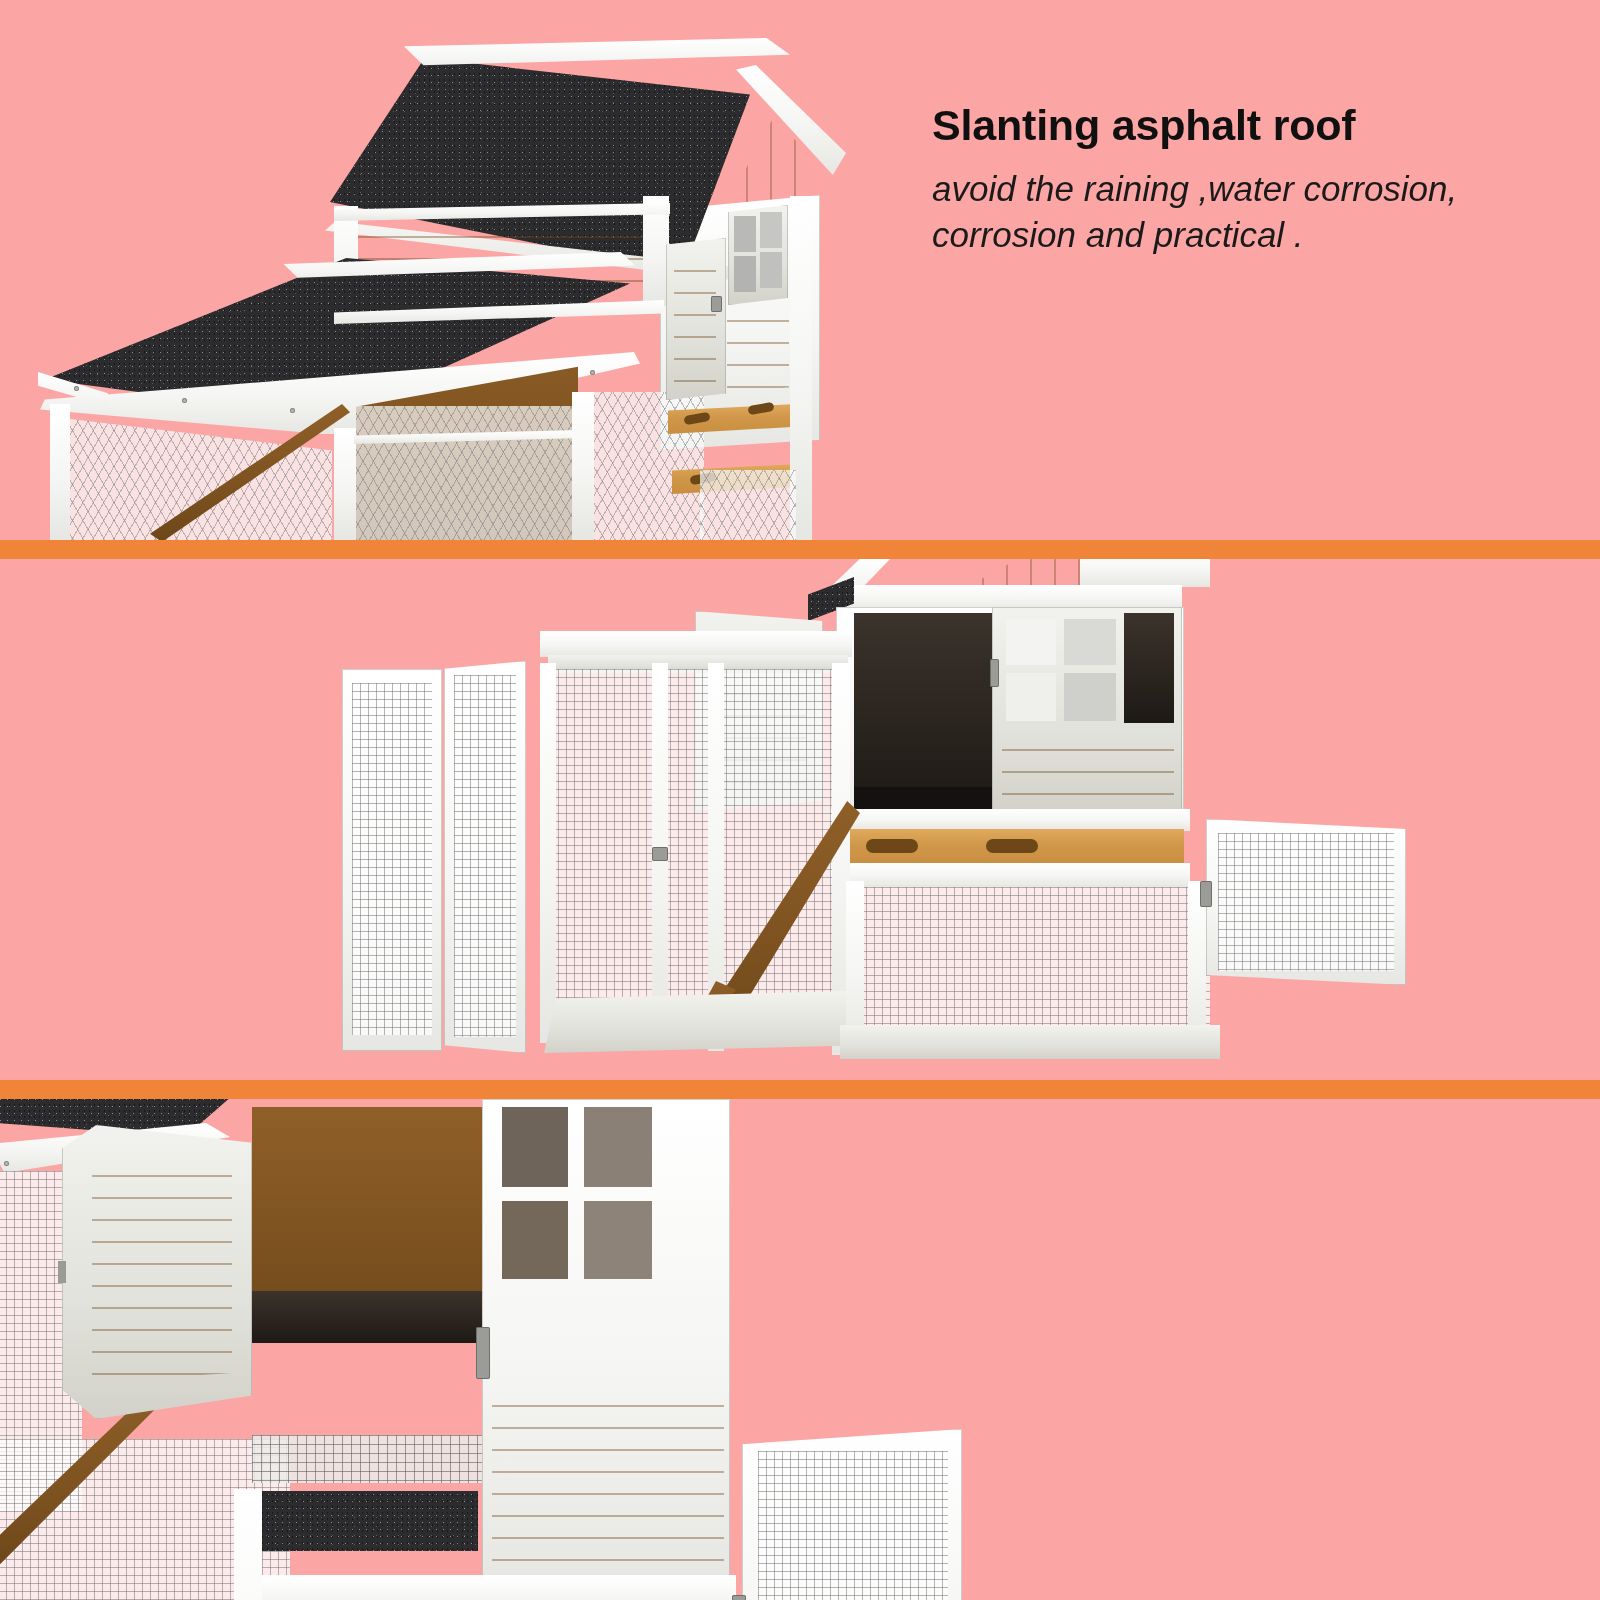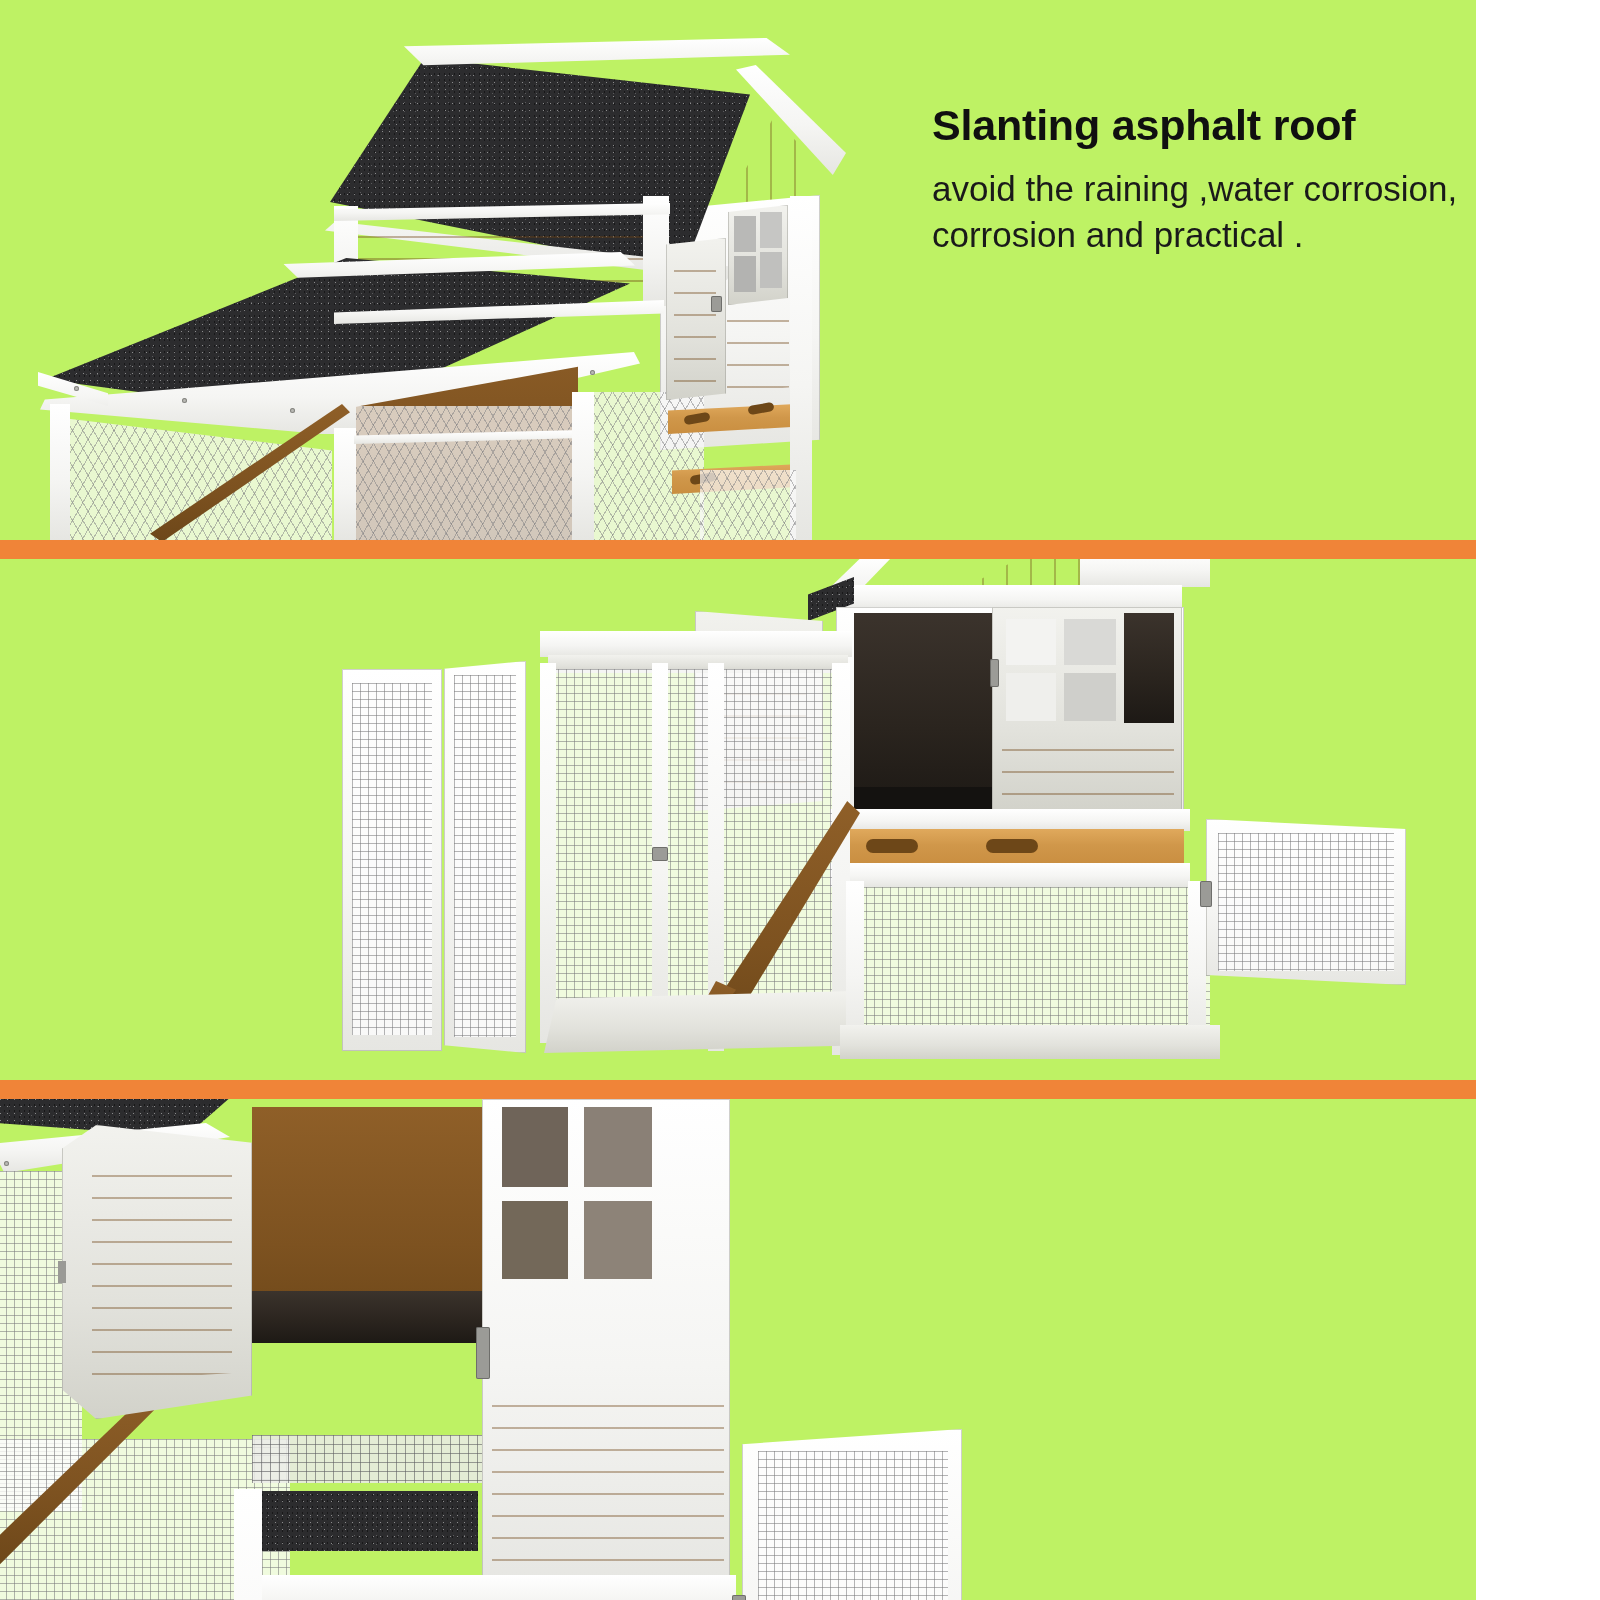--- a/index.html
+++ b/index.html
@@ -1,35 +1,35 @@
 <!DOCTYPE html>
 <html><head>
 <meta charset="utf-8">
 <style>
   * { margin:0; padding:0; box-sizing:border-box; }
   html,body { width:1600px; height:1600px; background:#ffffff; }
   body { font-family:"Liberation Sans", sans-serif; overflow:hidden; position:relative; }
 
-  .page { position:relative; width:1476px; height:1600px; background:#bef264; overflow:hidden; }
+  .page { position:relative; width:1600px; height:1600px; background:#fca5a5; overflow:hidden; }
 
   
   .divider { position:absolute; left:0; width:1600px; height:19px; }
   #div1 { top:540px; }
   #div2 { top:1080px; }
 
   
   .panel { position:absolute; left:0; width:1600px; overflow:hidden; }
   #panel1 { top:0px;    height:540px; }
   #panel2 { top:559px;  height:521px; }
   #panel3 { top:1099px; height:501px; }
 
   
   .txt { position:absolute; }
   .headline { font-weight:bold; color:#101010; letter-spacing:-0.2px; }
-  .body { color:#1a1a1a; }
+  .body { color:#1a1a1a;font-style:italic; }
 
   #t1 { left:932px; top:98px; width:620px; }
   #t1 .headline { font-size:43px; line-height:54px; }
   #t1 .body { font-size:35px; line-height:46px; margin-top:14px; }
 
   
   .art { position:absolute; }
 
   .wood     { background:linear-gradient(#d79b4d,#c78b3d 40%,#cd924a 70%,#c0842f); }
   .wood-lt  { background:linear-gradient(#e0a95c,#d0974a 45%,#c98e40); }

